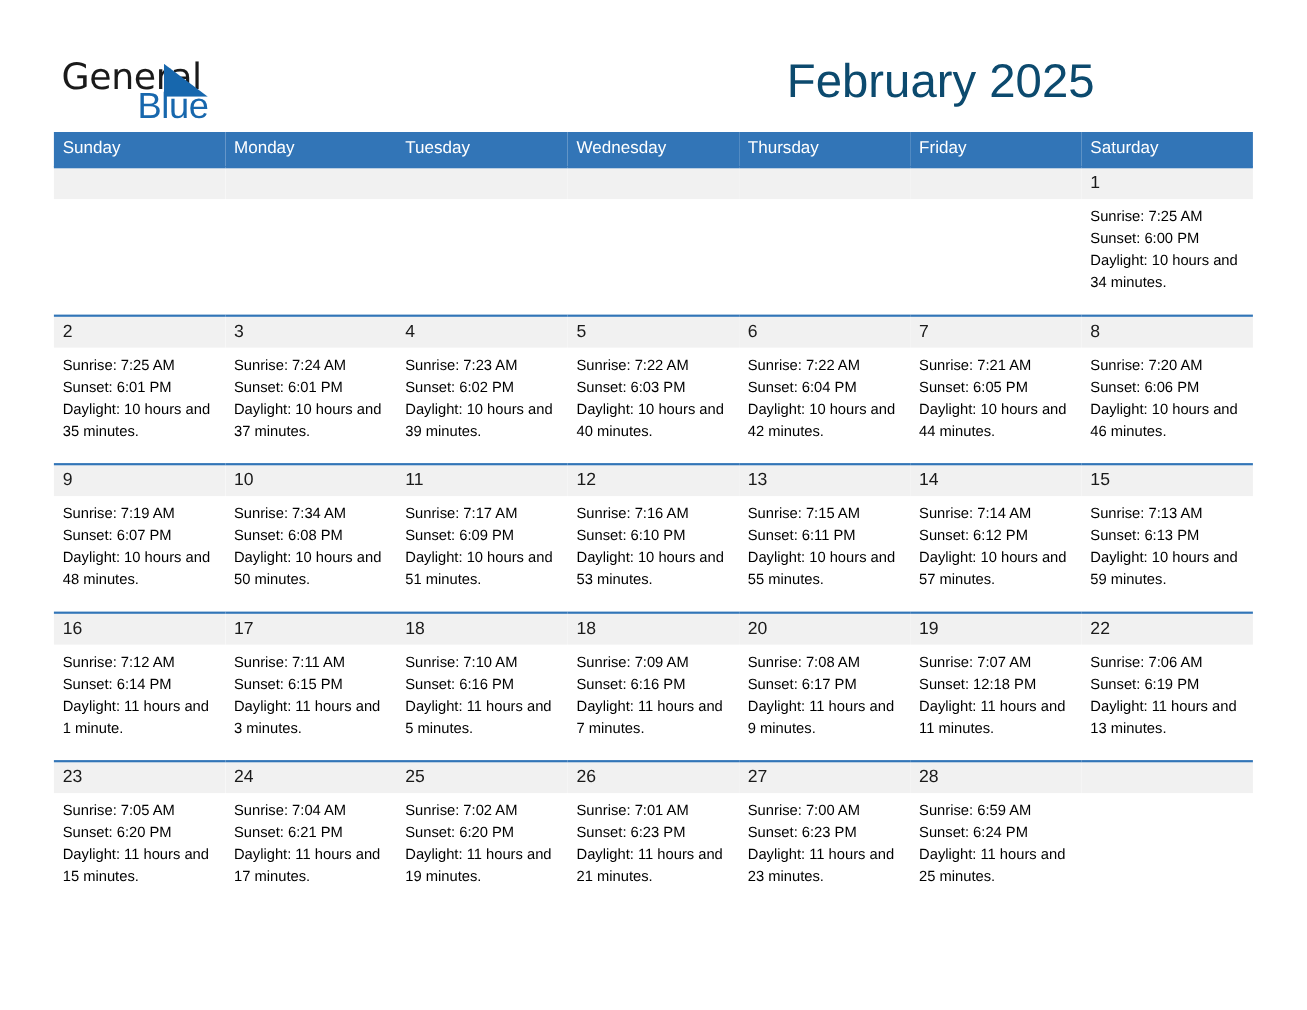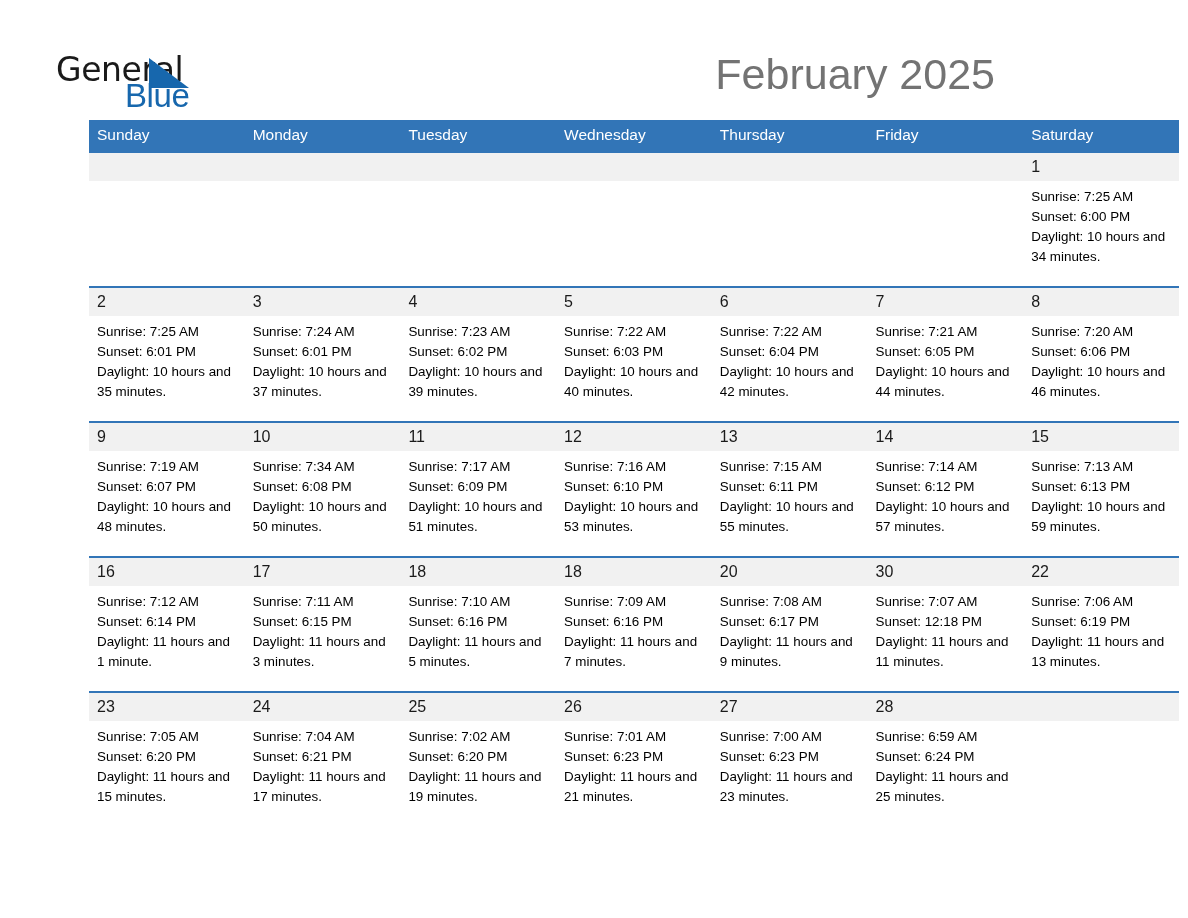--- a/index.html
+++ b/index.html
@@ -67,38 +67,37 @@
     font-weight: 400;
   }
   .title-block {
     text-align: right;
     padding-top: 2px;
   }
   .cal-title {
     font-size: 43px;
     line-height: 50px;
     font-weight: 400;
-    color: #737373;
+    color: #0c4a6e;
     letter-spacing: 0px;
   }
   .cal-subtitle {
     font-size: 25px;
     line-height: 32px;
     font-weight: 400;
     color: #1a1a1a;
     margin-top: 4px;
   }
 
   
   .calendar {
     margin-top: 17px;
     width: 1090px;
     border-collapse: collapse;
     table-layout: fixed;
-    margin-left: 40px;
   }
   .calendar thead th {
     background: #3275b7;
     color: #ffffff;
     font-size: 15.5px;
     font-weight: 400;
     text-align: left;
     padding: 6px 0 7px 8px;
     height: 18px;
     vertical-align: middle;
@@ -387,21 +386,21 @@
           </td>
           <td>
             <div class="daynum">20</div>
             <div class="details">
               <div>Sunrise: 7:08 AM</div>
               <div>Sunset: 6:17 PM</div>
               <div class="daylight">Daylight: 11 hours and 9 minutes.</div>
             </div>
           </td>
           <td>
-            <div class="daynum">30</div>
+            <div class="daynum">19</div>
             <div class="details">
               <div>Sunrise: 7:07 AM</div>
               <div>Sunset: 12:18 PM</div>
               <div class="daylight">Daylight: 11 hours and 11 minutes.</div>
             </div>
           </td>
           <td>
             <div class="daynum">22</div>
             <div class="details">
               <div>Sunrise: 7:06 AM</div>

